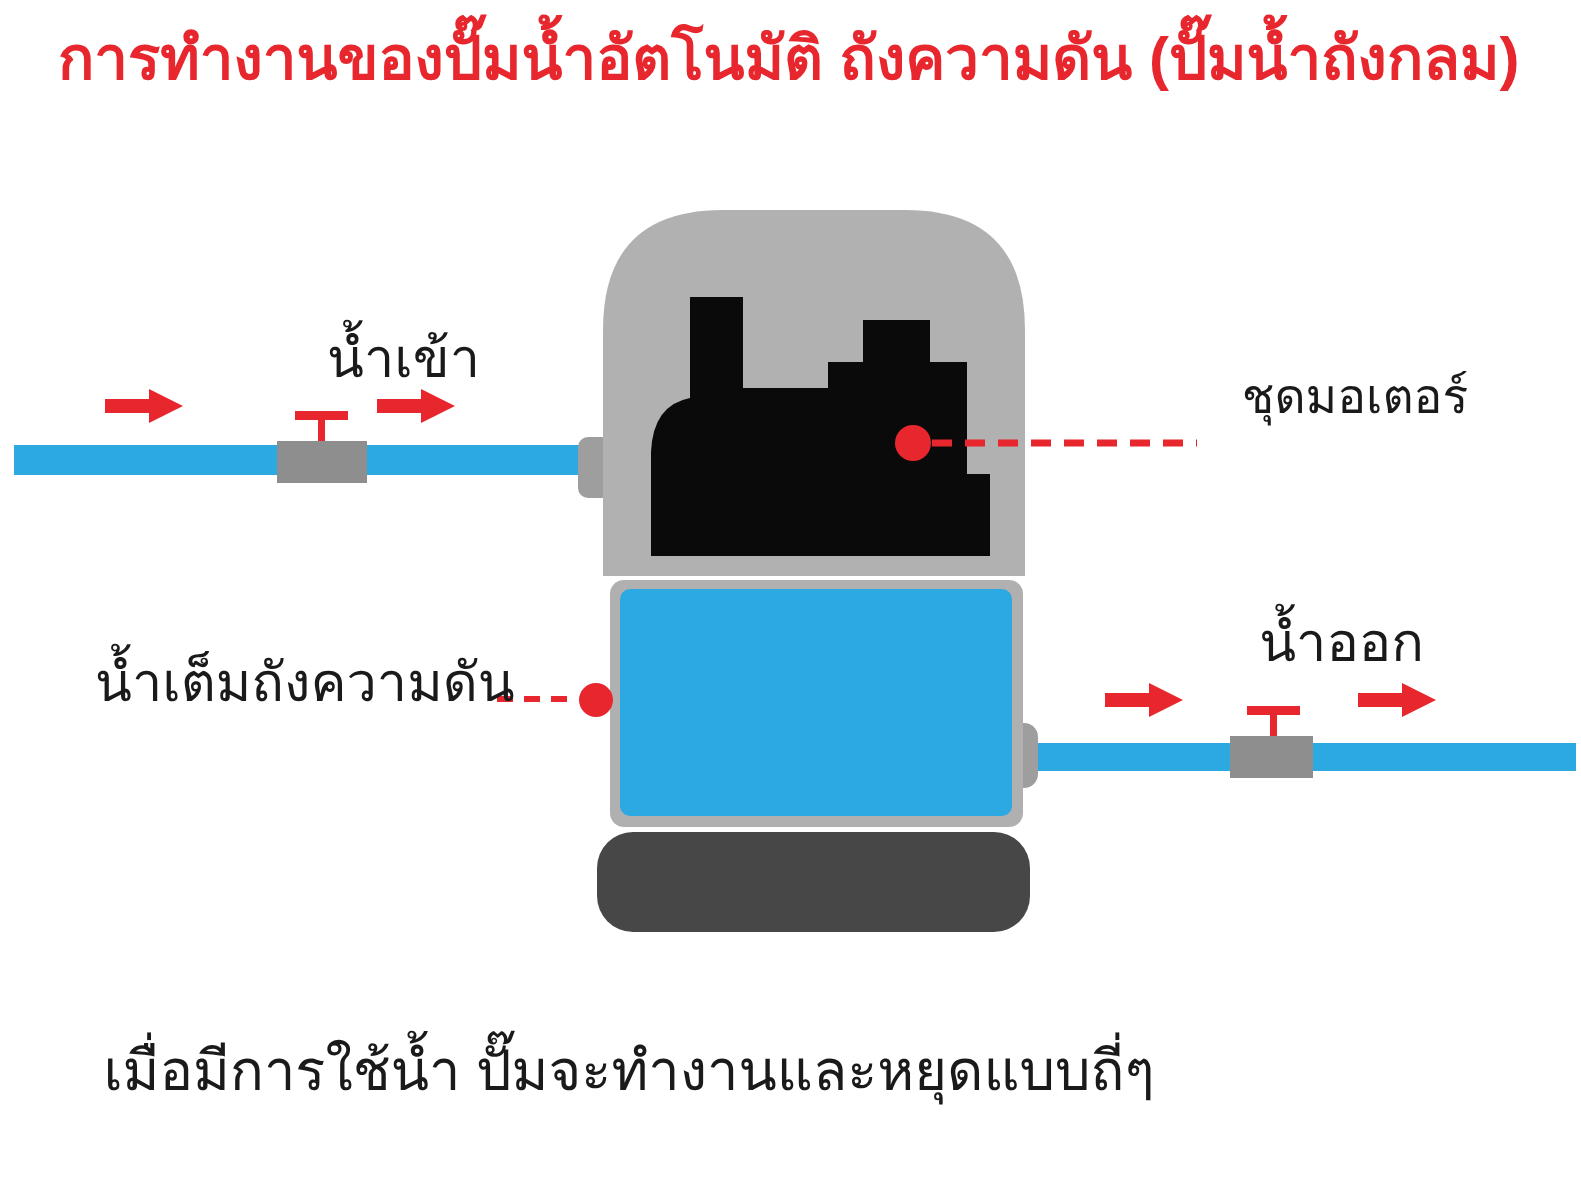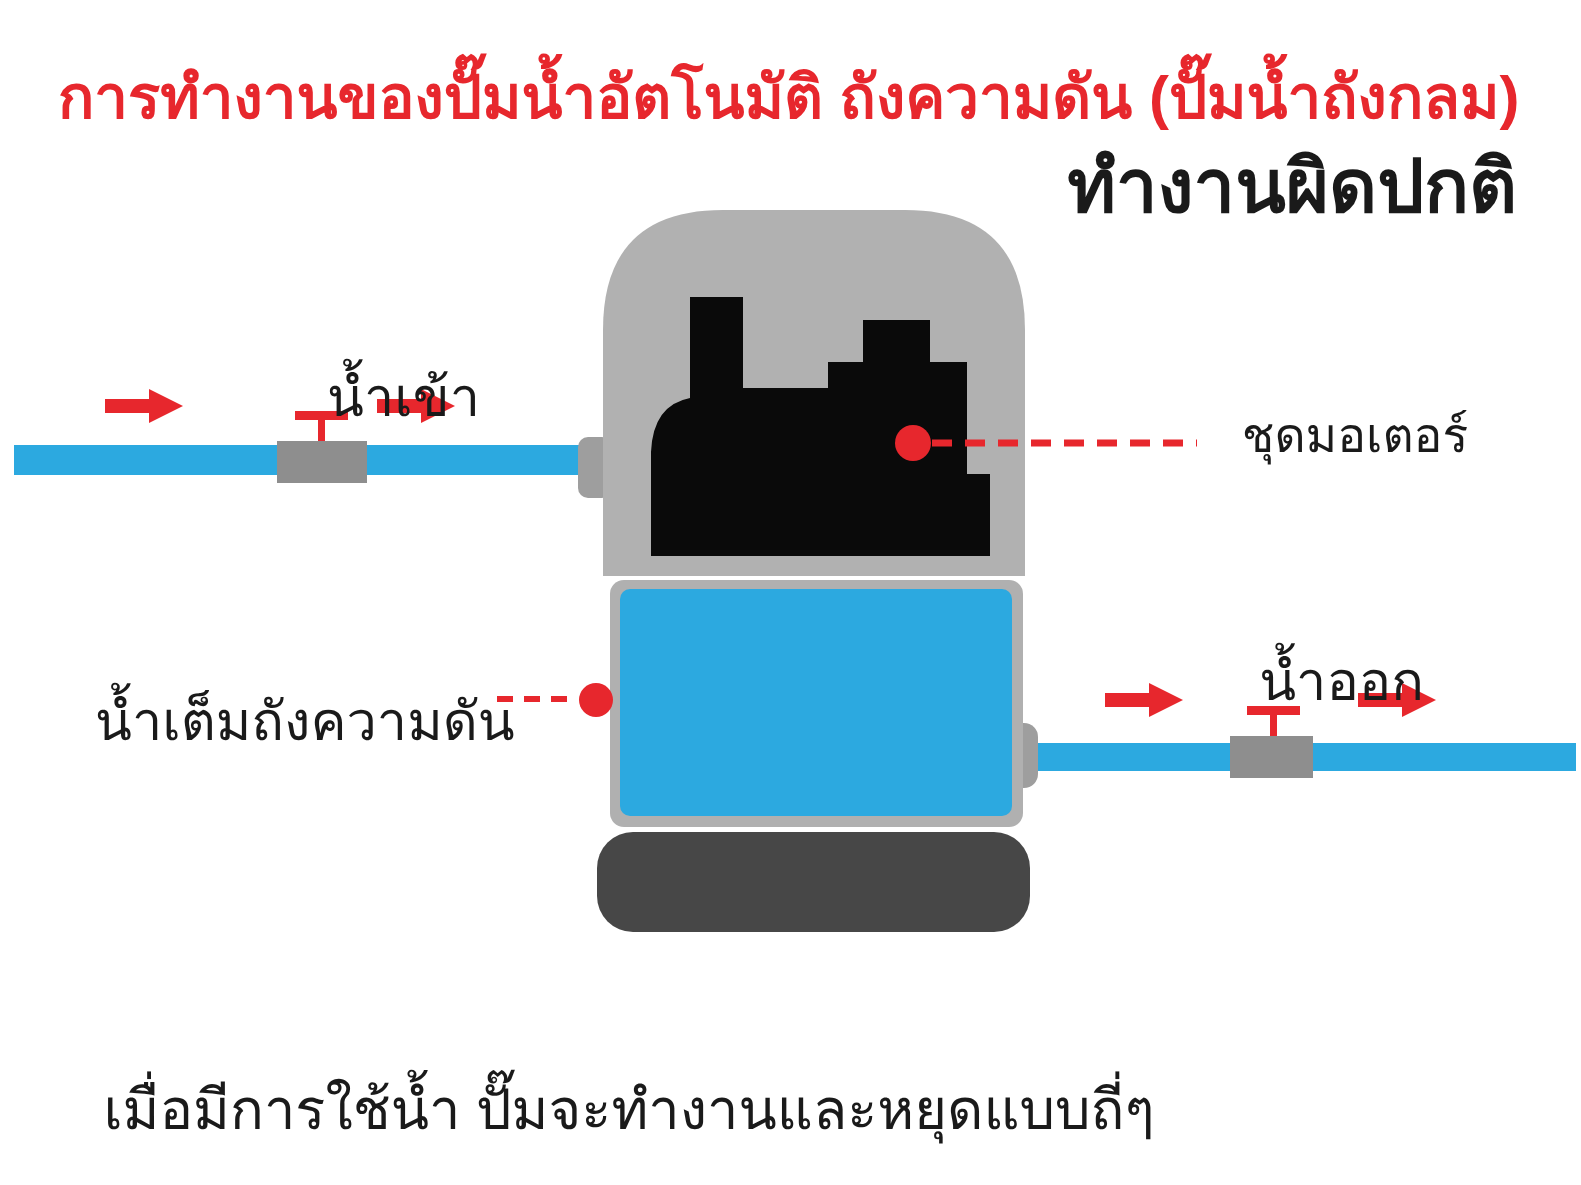--- a/index.html
+++ b/index.html
@@ -4,21 +4,21 @@
 <style>
   html,body{margin:0;padding:0;background:#ffffff;}
   .stage{
     position:relative;
     width:1581px;height:1185px;
     background:#ffffff;
     overflow:hidden;
     font-family:"Liberation Sans","DejaVu Sans",sans-serif;
   }
   .stage svg{position:absolute;left:0;top:0;}
-  .txt{position:absolute;white-space:nowrap;margin-top:39px;}
+  .txt{position:absolute;white-space:nowrap;}
   .title{
     left:58px;top:18px;width:1470px;
     font-size:60px;font-weight:bold;color:#e7272d;
     line-height:1.35;
   }
   .subtitle{
     right:64px;top:104px;
     font-size:74px;font-weight:bold;color:#1a1a1a;
     line-height:1.2;
   }
@@ -80,21 +80,20 @@
     <polygon points="1358,693 1402,693 1402,683 1436,700 1402,717 1402,707 1358,707" fill="#e7272d"></polygon>
 
     <line x1="932" y1="443" x2="1197" y2="443" stroke="#e7272d" stroke-width="7" stroke-dasharray="20 13"></line>
     <circle cx="913" cy="443" r="18" fill="#e7272d"></circle>
 
     <line x1="497" y1="699" x2="577" y2="699" stroke="#e7272d" stroke-width="6" stroke-dasharray="16 11"></line>
     <circle cx="596" cy="700" r="17" fill="#e7272d"></circle>
   </svg>
 
   <div class="txt title">การทำงานของปั๊มน้ำอัตโนมัติ ถังความดัน (ปั๊มน้ำถังกลม)</div>
-  <div class="txt subtitle">ทำงานผิดปกติ</div>
 
   <div class="txt lbl lbl-in">น้ำเข้า</div>
   <div class="txt lbl lbl-out">น้ำออก</div>
 
   <div class="txt lbl lbl-motor">
     <div>ชุดมอเตอร์</div>
   </div>
 
   <div class="txt lbl lbl-tank">น้ำเต็มถังความดัน</div>
 

